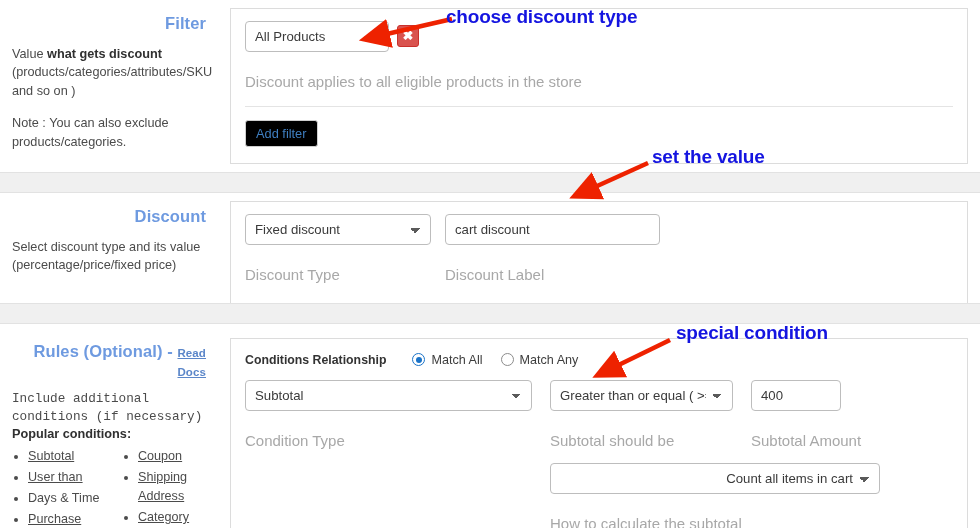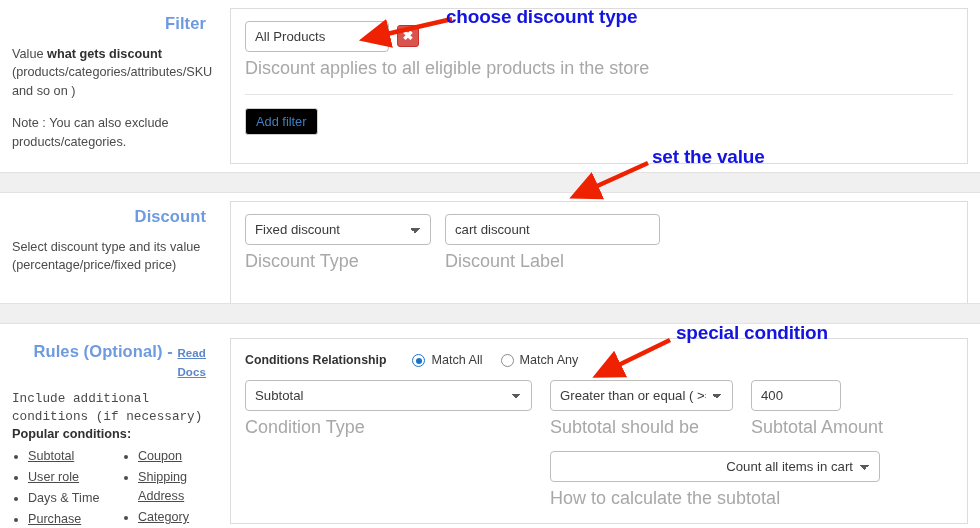--- a/index.html
+++ b/index.html
@@ -139,23 +139,23 @@
     background-image:
       linear-gradient(45deg, transparent 50%, #5a5a5a 50%),
       linear-gradient(135deg, #5a5a5a 50%, transparent 50%);
     background-position:
       calc(100% - 15px) 13px,
       calc(100% - 10px) 13px;
     background-size: 5px 5px, 5px 5px;
     background-repeat: no-repeat;
   }
   .hint {
-    font-size: 18px;
+    font-size: 15px;
     color: #a8a8a8;
-    margin-top: 5px;
+    margin-top: 20px;
     line-height: 1.3;
   }
 
   .xbtn {
     width: 22px;
     height: 22px;
     background: #d9534f;
     border: 1px solid #c9302c;
     border-radius: 3px;
     color: #ffffff;
@@ -195,21 +195,21 @@
     padding: 0 0 13px 0;
   }
   .rel-label {
     font-size: 12.3px;
     font-weight: bold;
     color: #333333;
     margin-right: 26px;
   }
   .radio-wrap {
     display: flex;
-    align-items: flex-end;
+    align-items: flex-start;
     margin-right: 8px;
     cursor: pointer;
   }
   .radio {
     width: 13px;
     height: 13px;
     border-radius: 50%;
     border: 1px solid #8c8c8c;
     background: #ffffff;
     box-sizing: border-box;
@@ -317,21 +317,21 @@
     <div class="section-inner">
       <div class="side" style="padding-top:18px;">
         <h2 style="margin-bottom:10px;">
           <span>Rules (Optional)</span><span class="dash"> - </span><a href="#">Read Docs</a>
         </h2>
         <p style="margin-bottom:0;font-family:Liberation Mono, monospace;">Include additional conditions (if necessary)</p>
         <div class="popular">Popular conditions:</div>
         <div class="cond-cols">
           <ul class="c1">
             <li><a href="#">Subtotal</a></li>
-            <li><a href="#">User role</a></li>
+            <li><a href="#">User than</a></li>
             <li><span class="plain">Days &amp; Time</span></li>
             <li><a href="#">Purchase History</a></li>
           </ul>
           <ul class="c2">
             <li><a href="#">Coupon</a></li>
             <li><a href="#">Shipping Address</a></li>
             <li><a href="#">Category Combination</a></li>
           </ul>
         </div>
       </div>

